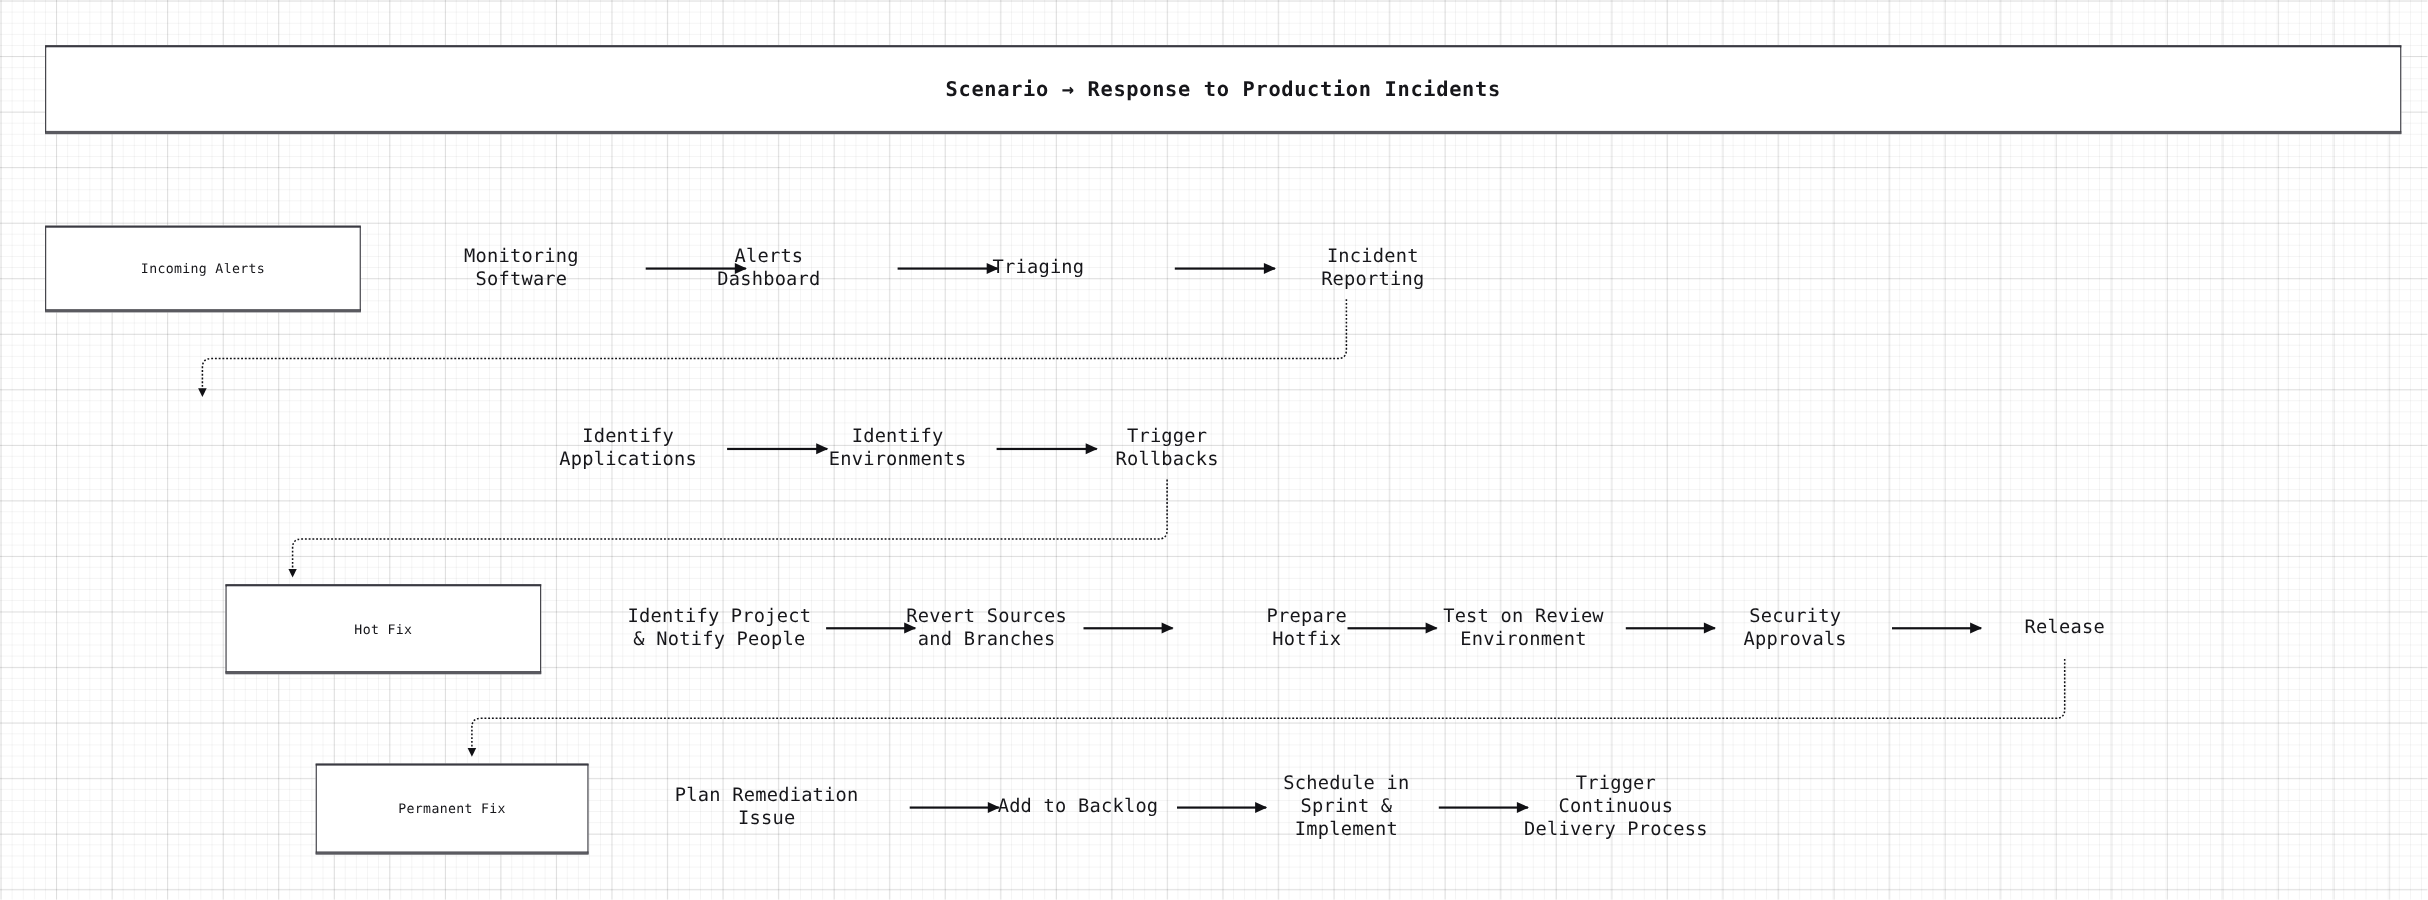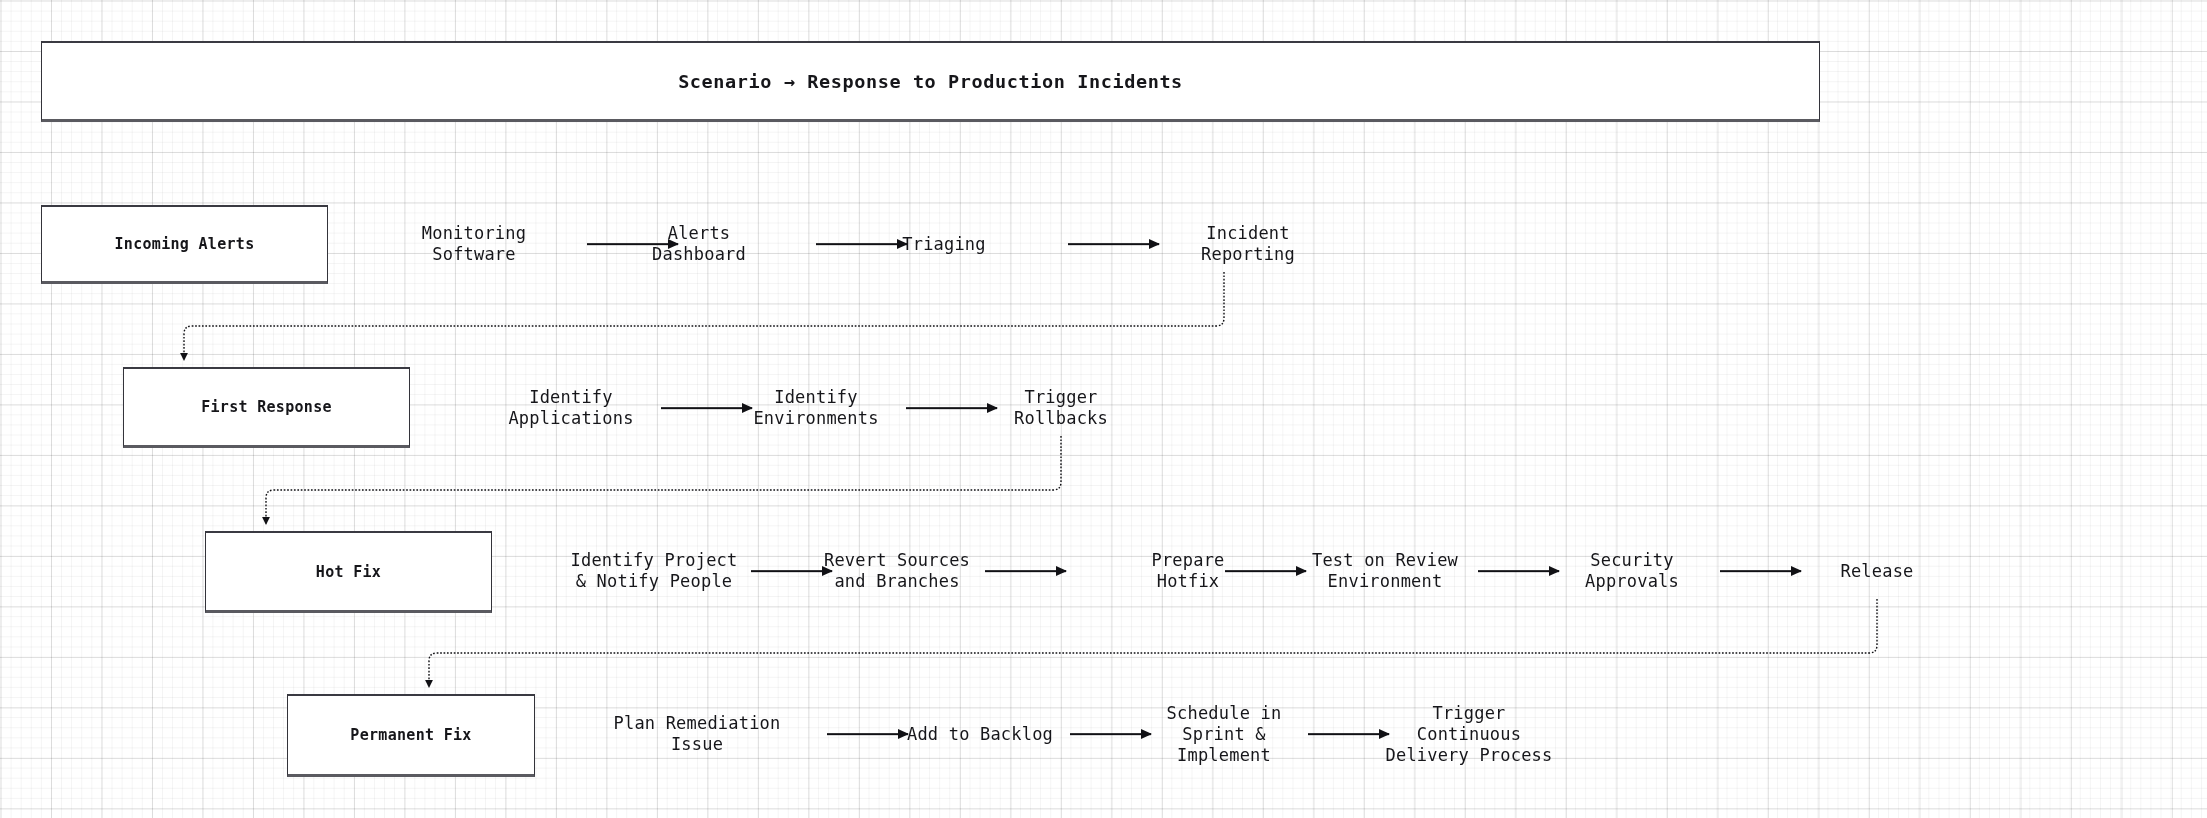--- a/index.html
+++ b/index.html
@@ -39,30 +39,29 @@
     background: #ffffff;
     border: 1.6px solid #33333a;
     border-bottom-width: 3px;
     border-bottom-color: #5a5a60;
     border-top-width: 2.4px;
     border-top-color: #3a3a42;
     display: flex;
     align-items: center;
     justify-content: center;
     color: #16161a;
-    font-size: 15px;
+    font-size: 12px;
     letter-spacing: 0.3px;
     white-space: nowrap;
-    font-weight: bold;
   }
 
   #title-box {
     left: 41px;
     top: 41px;
-    width: 1779px;
+    width: 2142px;
     height: 81px;
     font-weight: bold;
     font-size: 18.5px;
     letter-spacing: 0.6px;
     text-align: center;
   }
 
   #box-incoming-alerts { left: 41px;  top: 205px; width: 287px; height: 79px; }
   #box-first-response  { left: 123px; top: 367px; width: 287px; height: 81px; }
   #box-hot-fix         { left: 205px; top: 531px; width: 287px; height: 82px; }
@@ -131,21 +130,20 @@
   <div class="step-label" style="left:699px; top:244px;">Alerts
 Dashboard</div>
   <div class="arrow" style="left:816px; top:244px; width:91px;"></div>
 
   <div class="step-label" style="left:944px; top:244px;">Triaging</div>
   <div class="arrow" style="left:1068px; top:244px; width:91px;"></div>
 
   <div class="step-label" style="left:1224px; top:244px;margin-left:24px;">Incident
 Reporting</div>
 
-  <div id="box-first-response" class="node-box">First Response</div>
 
   <div class="step-label" style="left:571px; top:408px;">Identify
 Applications</div>
   <div class="arrow" style="left:661px; top:408px; width:91px;"></div>
 
   <div class="step-label" style="left:816px; top:408px;">Identify
 Environments</div>
   <div class="arrow" style="left:906px; top:408px; width:91px;"></div>
 
   <div class="step-label" style="left:1061px; top:408px;">Trigger

